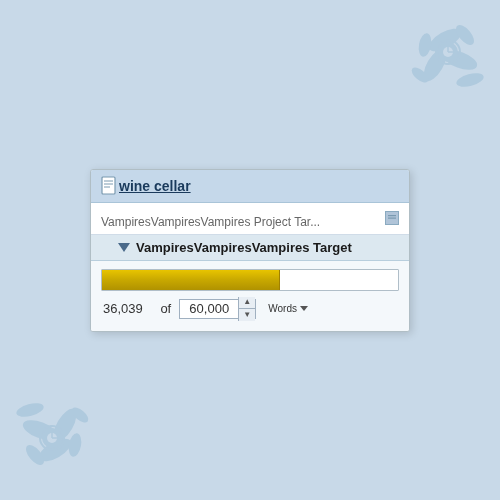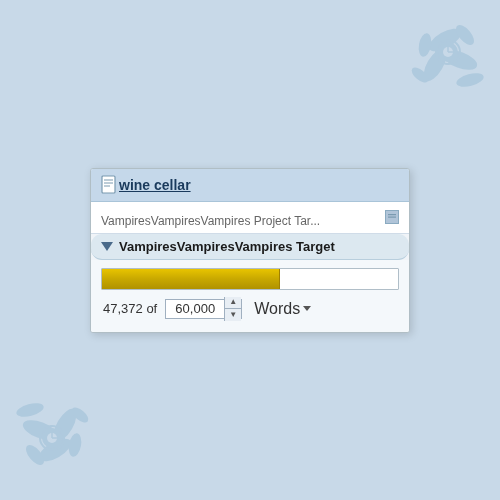--- a/index.html
+++ b/index.html
@@ -97,25 +97,24 @@
       flex-shrink: 0;
       display: flex;
       align-items: center;
       justify-content: center;
     }
 
     
     .target-header {
       background: #dce8f0;
       border-bottom: 1px solid #b8cedd;
-      padding: 5px 10px;
+      padding: 5px 27px;
       display: flex;
       align-items: center;
       gap: 6px;
-      border-radius: 11px;
     }
 
     .triangle-icon {
       width: 0;
       height: 0;
       border-left: 6px solid transparent;
       border-right: 6px solid transparent;
       border-top: 9px solid #4a6a8a;
       flex-shrink: 0;
     }
@@ -201,21 +200,21 @@
 
     .spinner-up {
       border-bottom: 1px solid #a0b0c0;
     }
 
     .words-dropdown {
       display: flex;
       align-items: center;
       gap: 3px;
       cursor: pointer;
-      font-size: 16px;
+      font-size: 10px;
       color: #333;
       background: transparent;
       border: none;
       padding: 2px 4px;
     }
 
     .words-dropdown-arrow {
       width: 0;
       height: 0;
       border-left: 4px solid transparent;
@@ -288,22 +287,22 @@
     <span class="target-title">VampiresVampiresVampires Target</span>
   </div>
 
   <div class="progress-area">
     <div class="progress-bar-container">
       <div class="progress-bar-fill" style="width: 60%"></div>
     </div>
 
     <div class="counter-row">
       <span class="count-text">
-        <span>47,372</span>
-        <span style="margin-left:0">of</span>
+        <span>36,039</span>
+        <span style="margin-left:14px">of</span>
       </span>
 
       <div class="spinner-input">
         <span class="spinner-value">60,000</span>
         <div class="spinner-arrows">
           <button class="spinner-up">▲</button>
           <button class="spinner-down">▼</button>
         </div>
       </div>
 

